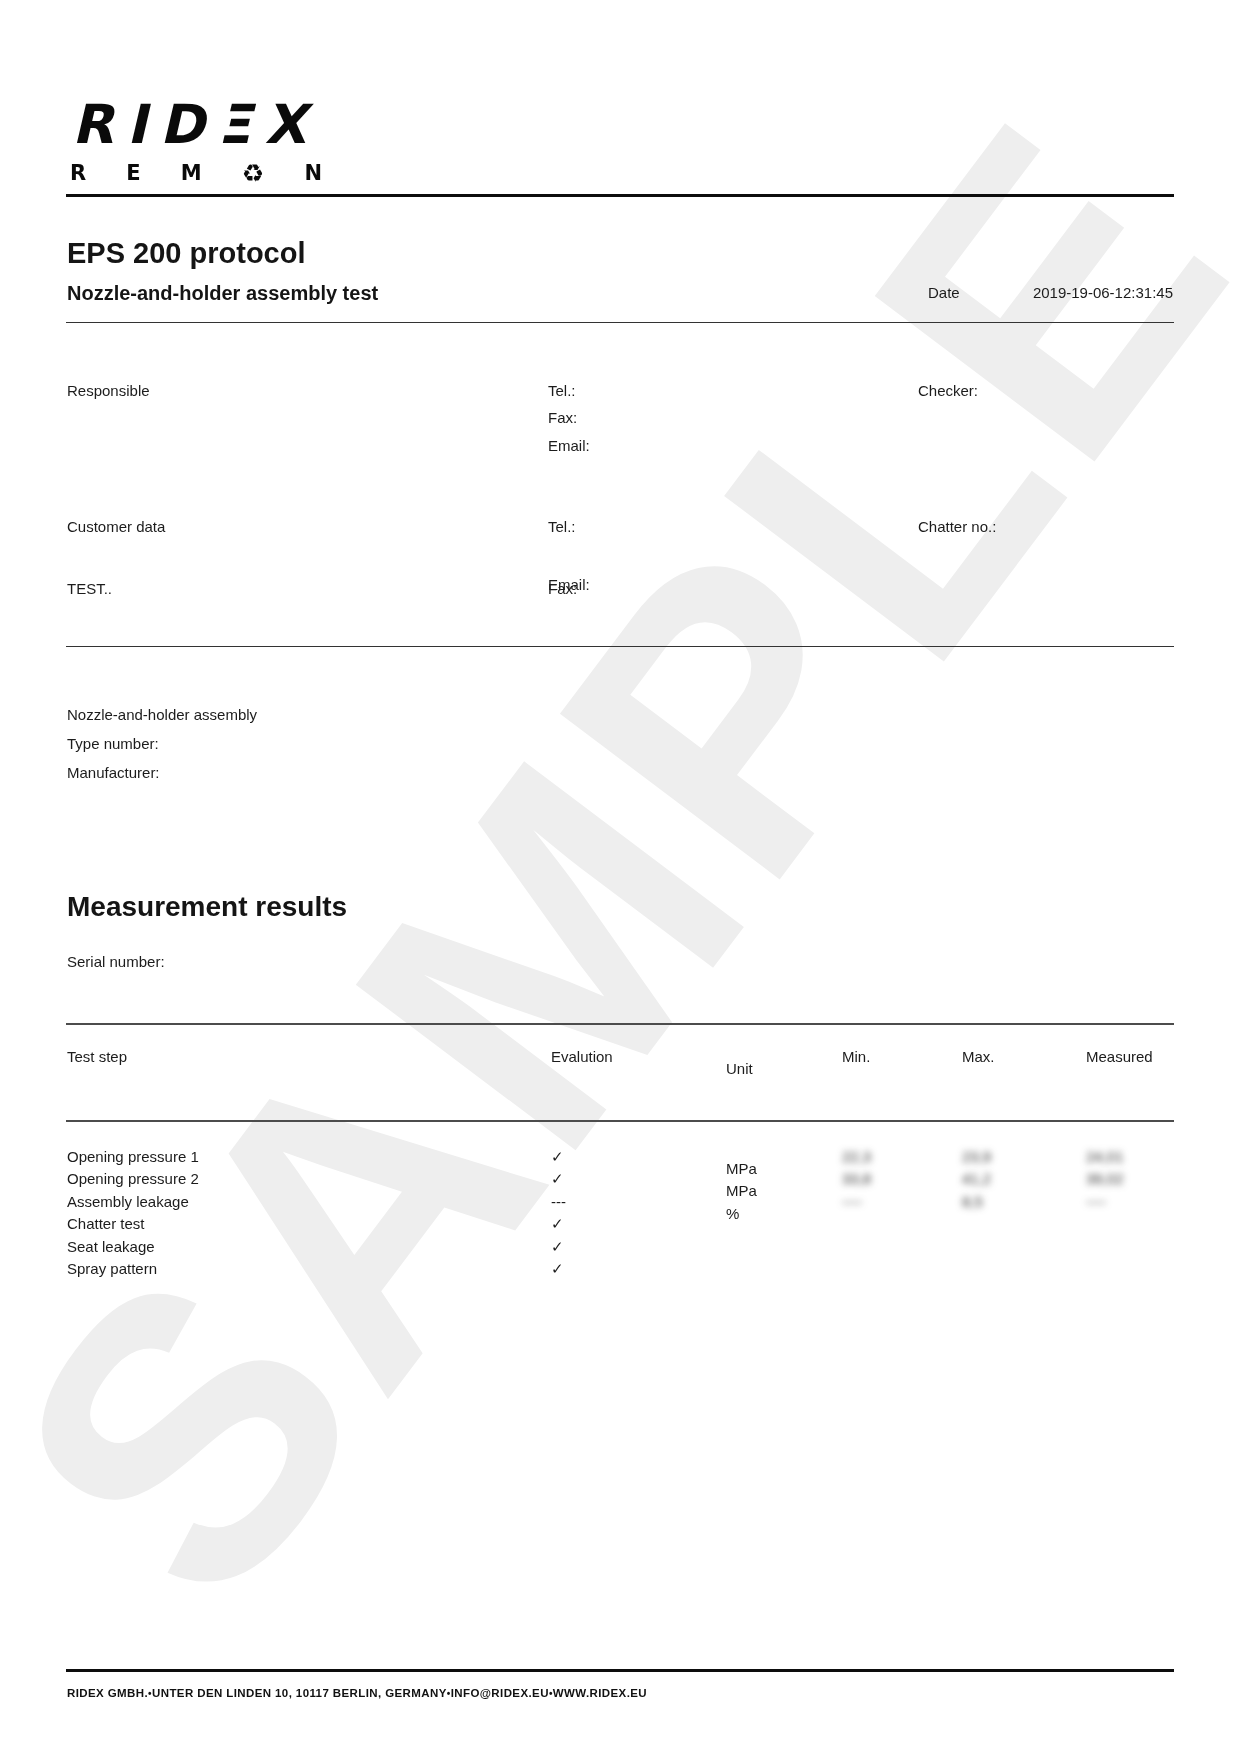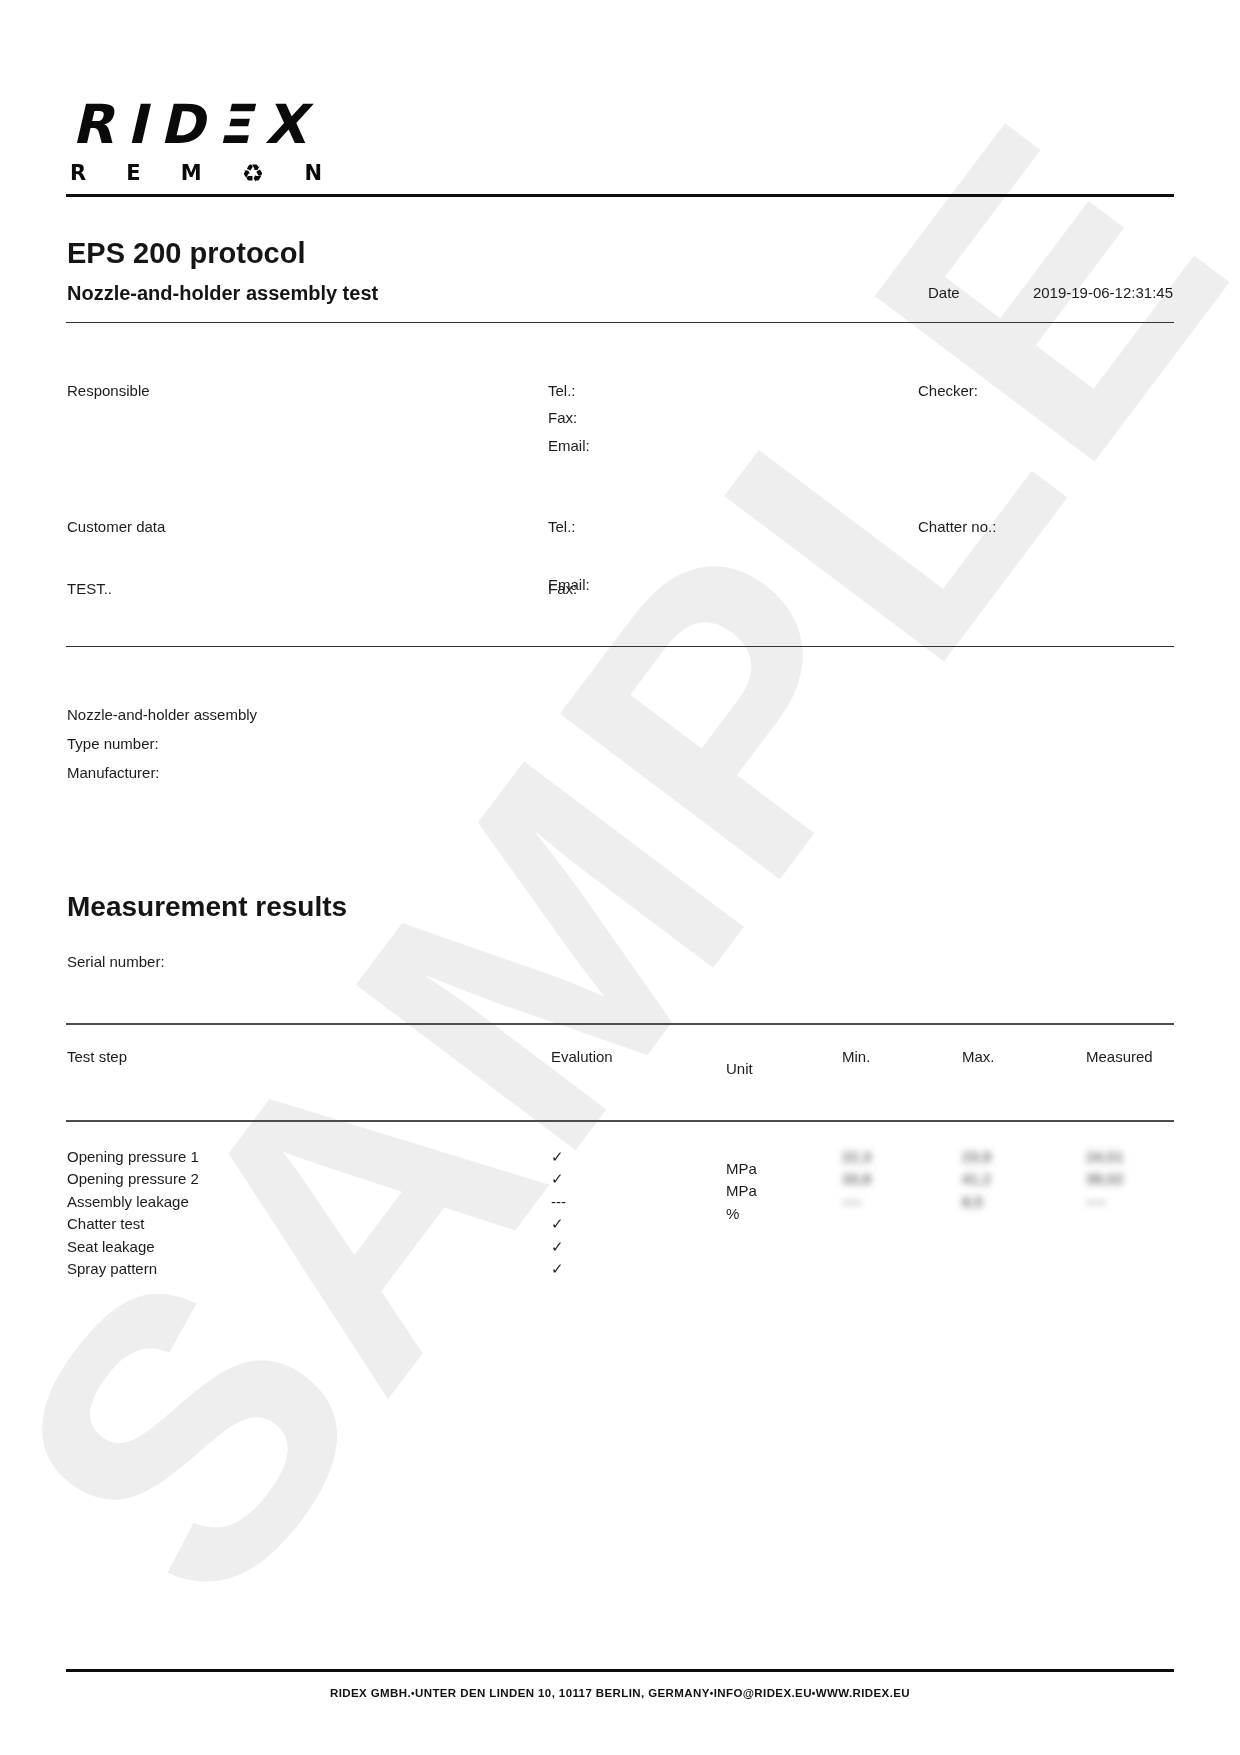--- a/index.html
+++ b/index.html
@@ -58,21 +58,21 @@
   .t-unit{position:absolute;left:659px;top:0;margin-top:12px;}
   .t-min{position:absolute;left:775px;top:0;}
   .t-max{position:absolute;left:895px;top:0;}
   .t-meas{position:absolute;left:1019px;top:0;}
   .check{font-size:15px;}
   .blur{filter:blur(3.5px);color:#303030;}
 
   
   .footer-row{
     left:67px;right:67px;
-    display:flex;justify-content:center;align-items:center;
+    display:flex;justify-content:flex-start;align-items:center;
     font-size:11.5px;font-weight:bold;letter-spacing:0.4px;color:#111111;
     white-space:nowrap;
   }
   .footer-row .dot{font-size:10px;}
 </style>
 </head>
 <body>
 
 <div class="page">
 

